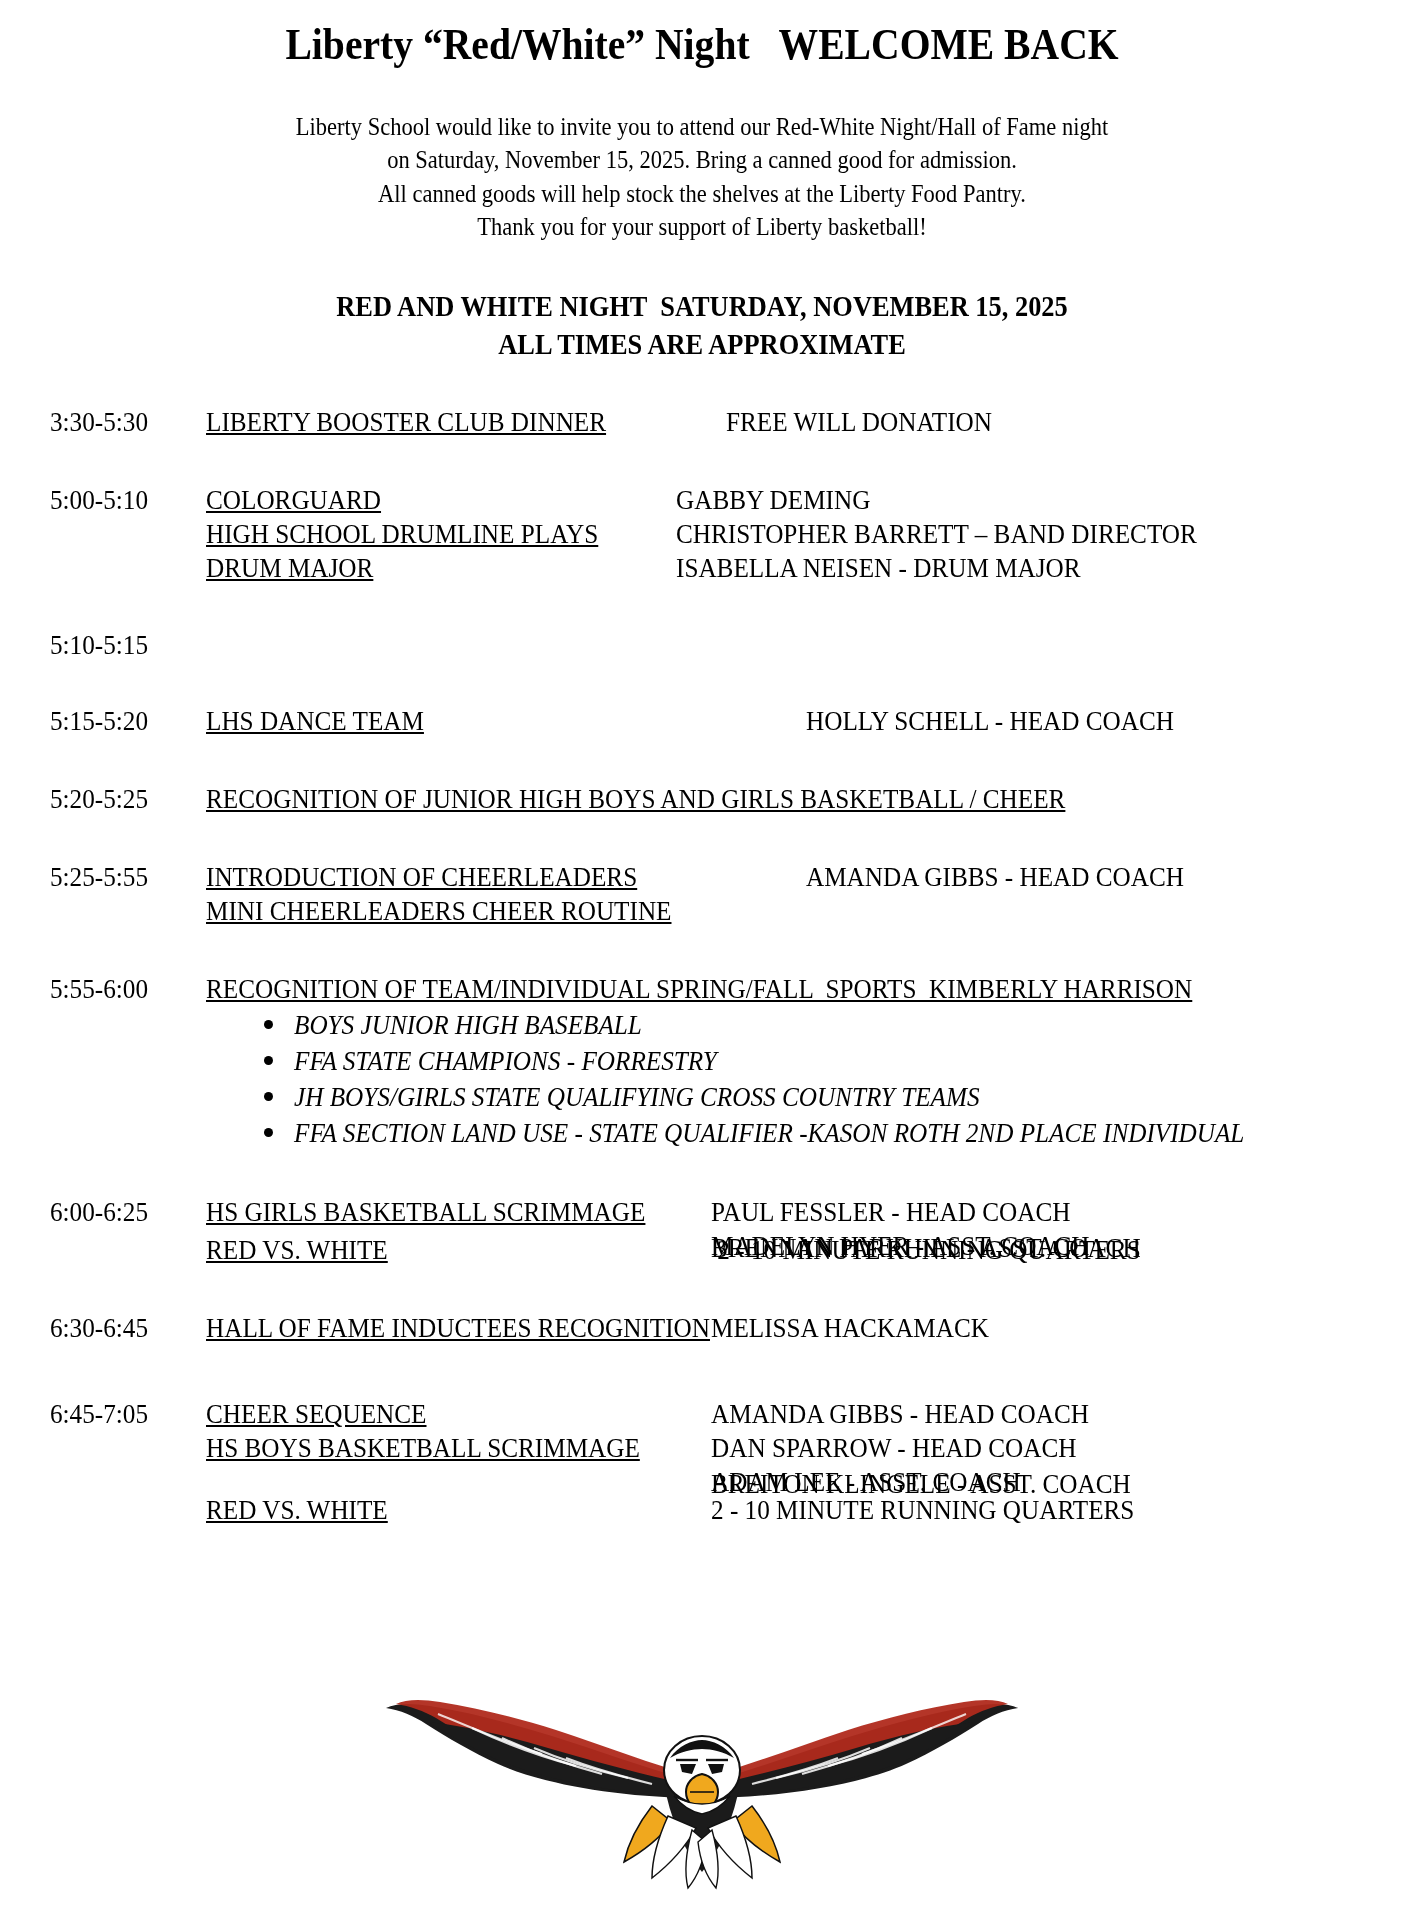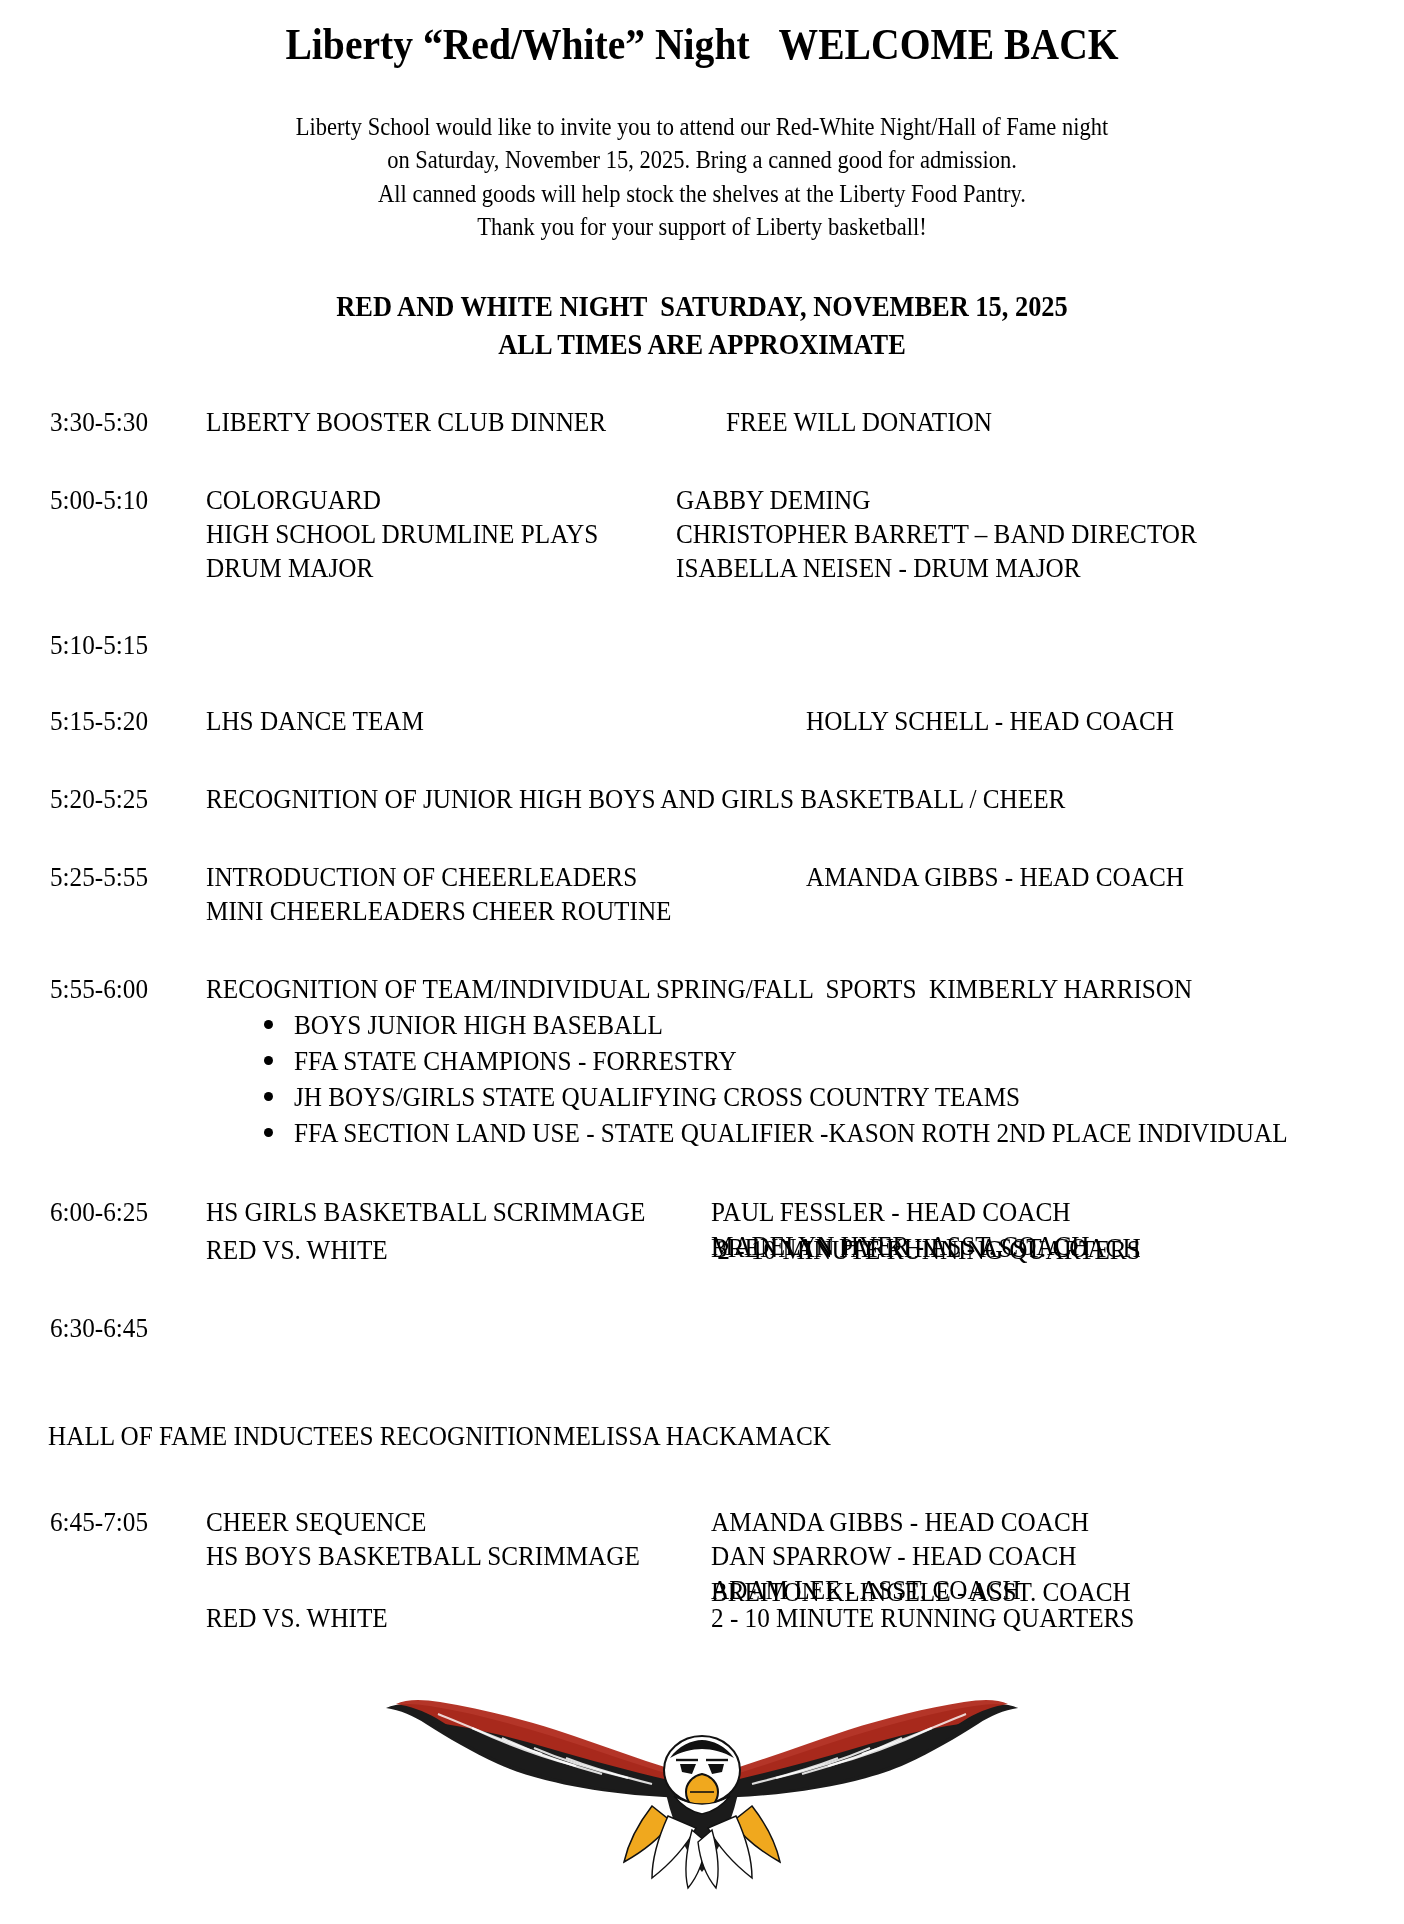--- a/index.html
+++ b/index.html
@@ -88,20 +88,21 @@
     margin-left: 48px;
     position: relative;
   }
 
   .entry {
     position: relative;
     display: flex;
     align-items: flex-end;
     white-space: nowrap;
     margin-bottom: 2px;
+    text-decoration: underline;
   }
 
   .left-text {
     transform: scaleX(0.9);
     transform-origin: left top;
     white-space: pre;
   }
 
   .right-text {
     transform: scaleX(0.9);
@@ -118,20 +119,21 @@
   .rc-505  { left: 505px; }
 
   
   .single-line .left-text { white-space: pre; }
 
   
   .bullets {
     list-style: none;
     margin: 4px 4px 0 0;
     padding: 0;
+    font-style: italic;
   }
   .bullets li {
     position: relative;
     padding-left: 88px;
     margin-bottom: 4px;
   }
   .bullets li .bullet-dot {
     position: absolute;
     left: 58px;
     top: 11px;
@@ -143,21 +145,21 @@
   .bullets li .bullet-text {
     display: block;
     transform: scaleX(0.9);
     transform-origin: left top;
     white-space: pre;
   }
   .bullets li .bullet-text.wrap { white-space: normal; }
 
   
   .gap-lg { margin-bottom: 44px; }
-  .gap-xl { margin-bottom: 52px; flex-direction: column; }
+  .gap-xl { margin-bottom: 52px; }
   .gap-sm { }
 
   .entry.spaced { margin-top: 26px; }
 
   
   .logo-wrap {
     position: absolute;
     left: 0;
     right: 0;
     bottom: 46px;

